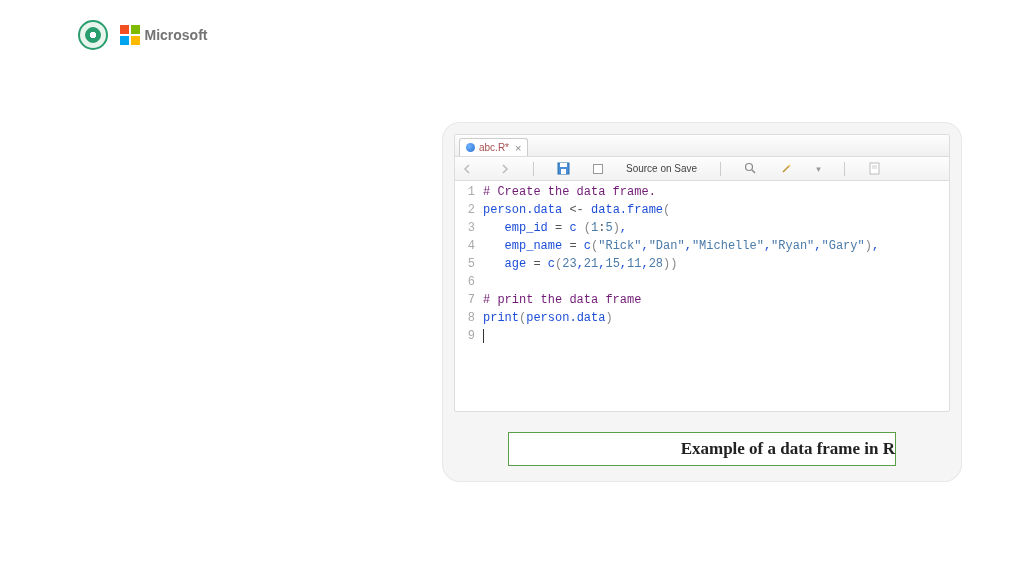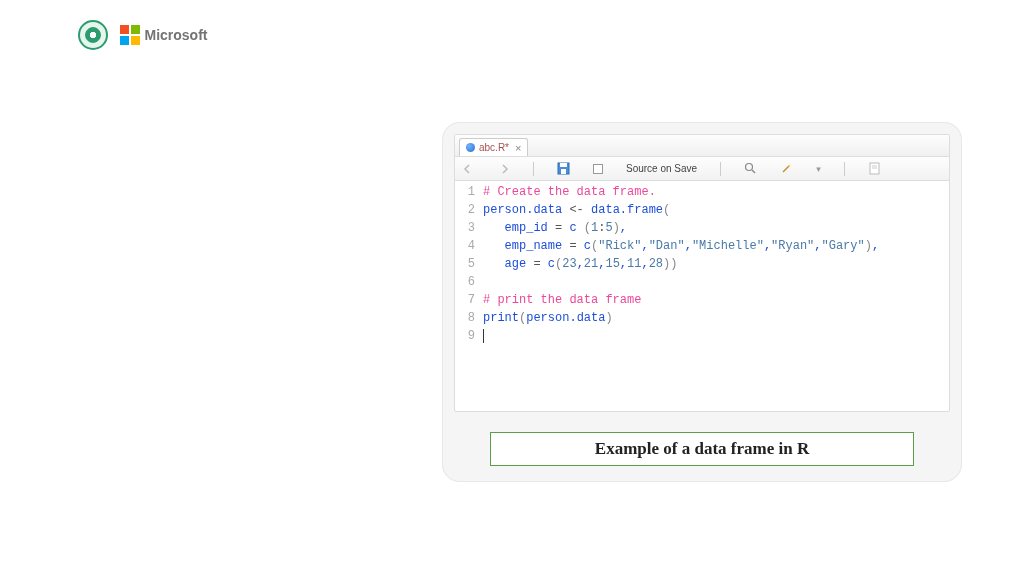--- a/index.html
+++ b/index.html
@@ -142,42 +142,42 @@
       text-align: right;
       padding-right: 6px;
       color: #aaa;
       user-select: none;
     }
     .code-lines {
       flex: 1;
       white-space: pre;
       padding-left: 2px;
     }
-    .c-comment { color: #ec4899; }
+    .c-comment { color: #701a75; }
     .c-text { color: #1d4ed8; }
     .c-op { color: #555; }
     .c-paren { color: #888; }
     .c-str { color: #4a7aa8; }
     .c-num { color: #4a7aa8; }
     .cursor {
       display: inline-block;
       width: 1px;
       height: 14px;
       background: #333;
       vertical-align: middle;
     }
     .caption-bar {
       margin: 20px auto 8px;
-      width: 424px;
+      width: 388px;
       height: 34px;
       border: 1.5px solid #5a9e48;
       background: #ffffff;
       display: flex;
       align-items: center;
-      justify-content: center;
+      justify-content: flex-end;
       font-family: Georgia, "Times New Roman", serif;
       font-size: 17px;
       font-weight: bold;
       color: #222;
     }
   </style>
 </head>
 <body>
 
 <div class="header-logos">

